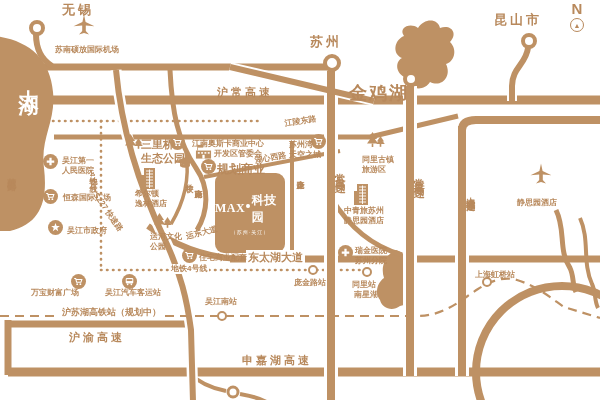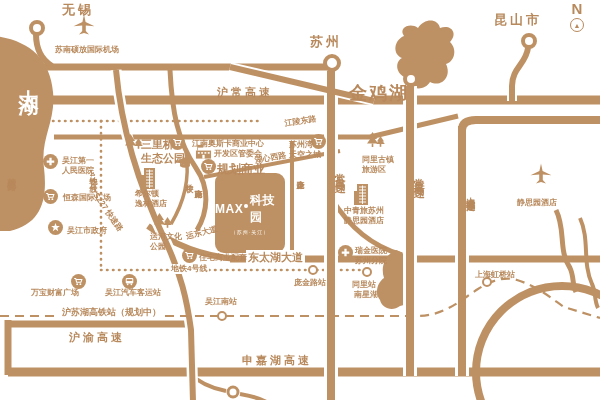--- a/index.html
+++ b/index.html
@@ -10,21 +10,21 @@
        z-index:4;font-weight:600;}
   .lbl.v{writing-mode:vertical-rl;letter-spacing:1px;}
   .lbl.bg{background:#fff;padding:0 2px;}
   .lbl.white{color:#fff;}
   .node{position:absolute;background:#fff;border:4px solid #BE9164;border-radius:50%;z-index:3;}
   .st{position:absolute;background:#fff;border:2.5px solid #BE9164;border-radius:50%;
       width:6px;height:6px;z-index:3;}
   .poi-icon{position:absolute;z-index:4;line-height:0;}
   .max-block{position:absolute;left:215px;top:173px;width:70px;height:80px;background:#BE9164;
       border-radius:9px;z-index:2;display:flex;flex-direction:column;align-items:center;
-      justify-content:center;color:#fff;}
+      justify-content:center;color:#fff;font-family:Liberation Serif, serif;}
   .max-logo{font-size:12px;font-weight:700;letter-spacing:.5px;display:flex;align-items:center;}
   .max-dot{display:inline-block;width:4px;height:4px;background:#fff;border-radius:50%;
       margin:0 2px 6px 1px;}
   .max-sub{font-size:5px;letter-spacing:1px;margin-top:3px;}
   .compass{position:absolute;left:570px;top:0;z-index:4;text-align:center;color:#B8895C;}
   .compass .n{font-size:15px;font-weight:700;}
   .compass .dial{width:12px;height:12px;border:1.6px solid #B8895C;border-radius:50%;
       margin:1px auto 0;display:flex;align-items:center;justify-content:center;
       font-size:7px;color:#B8895C;line-height:1;}
 </style>

